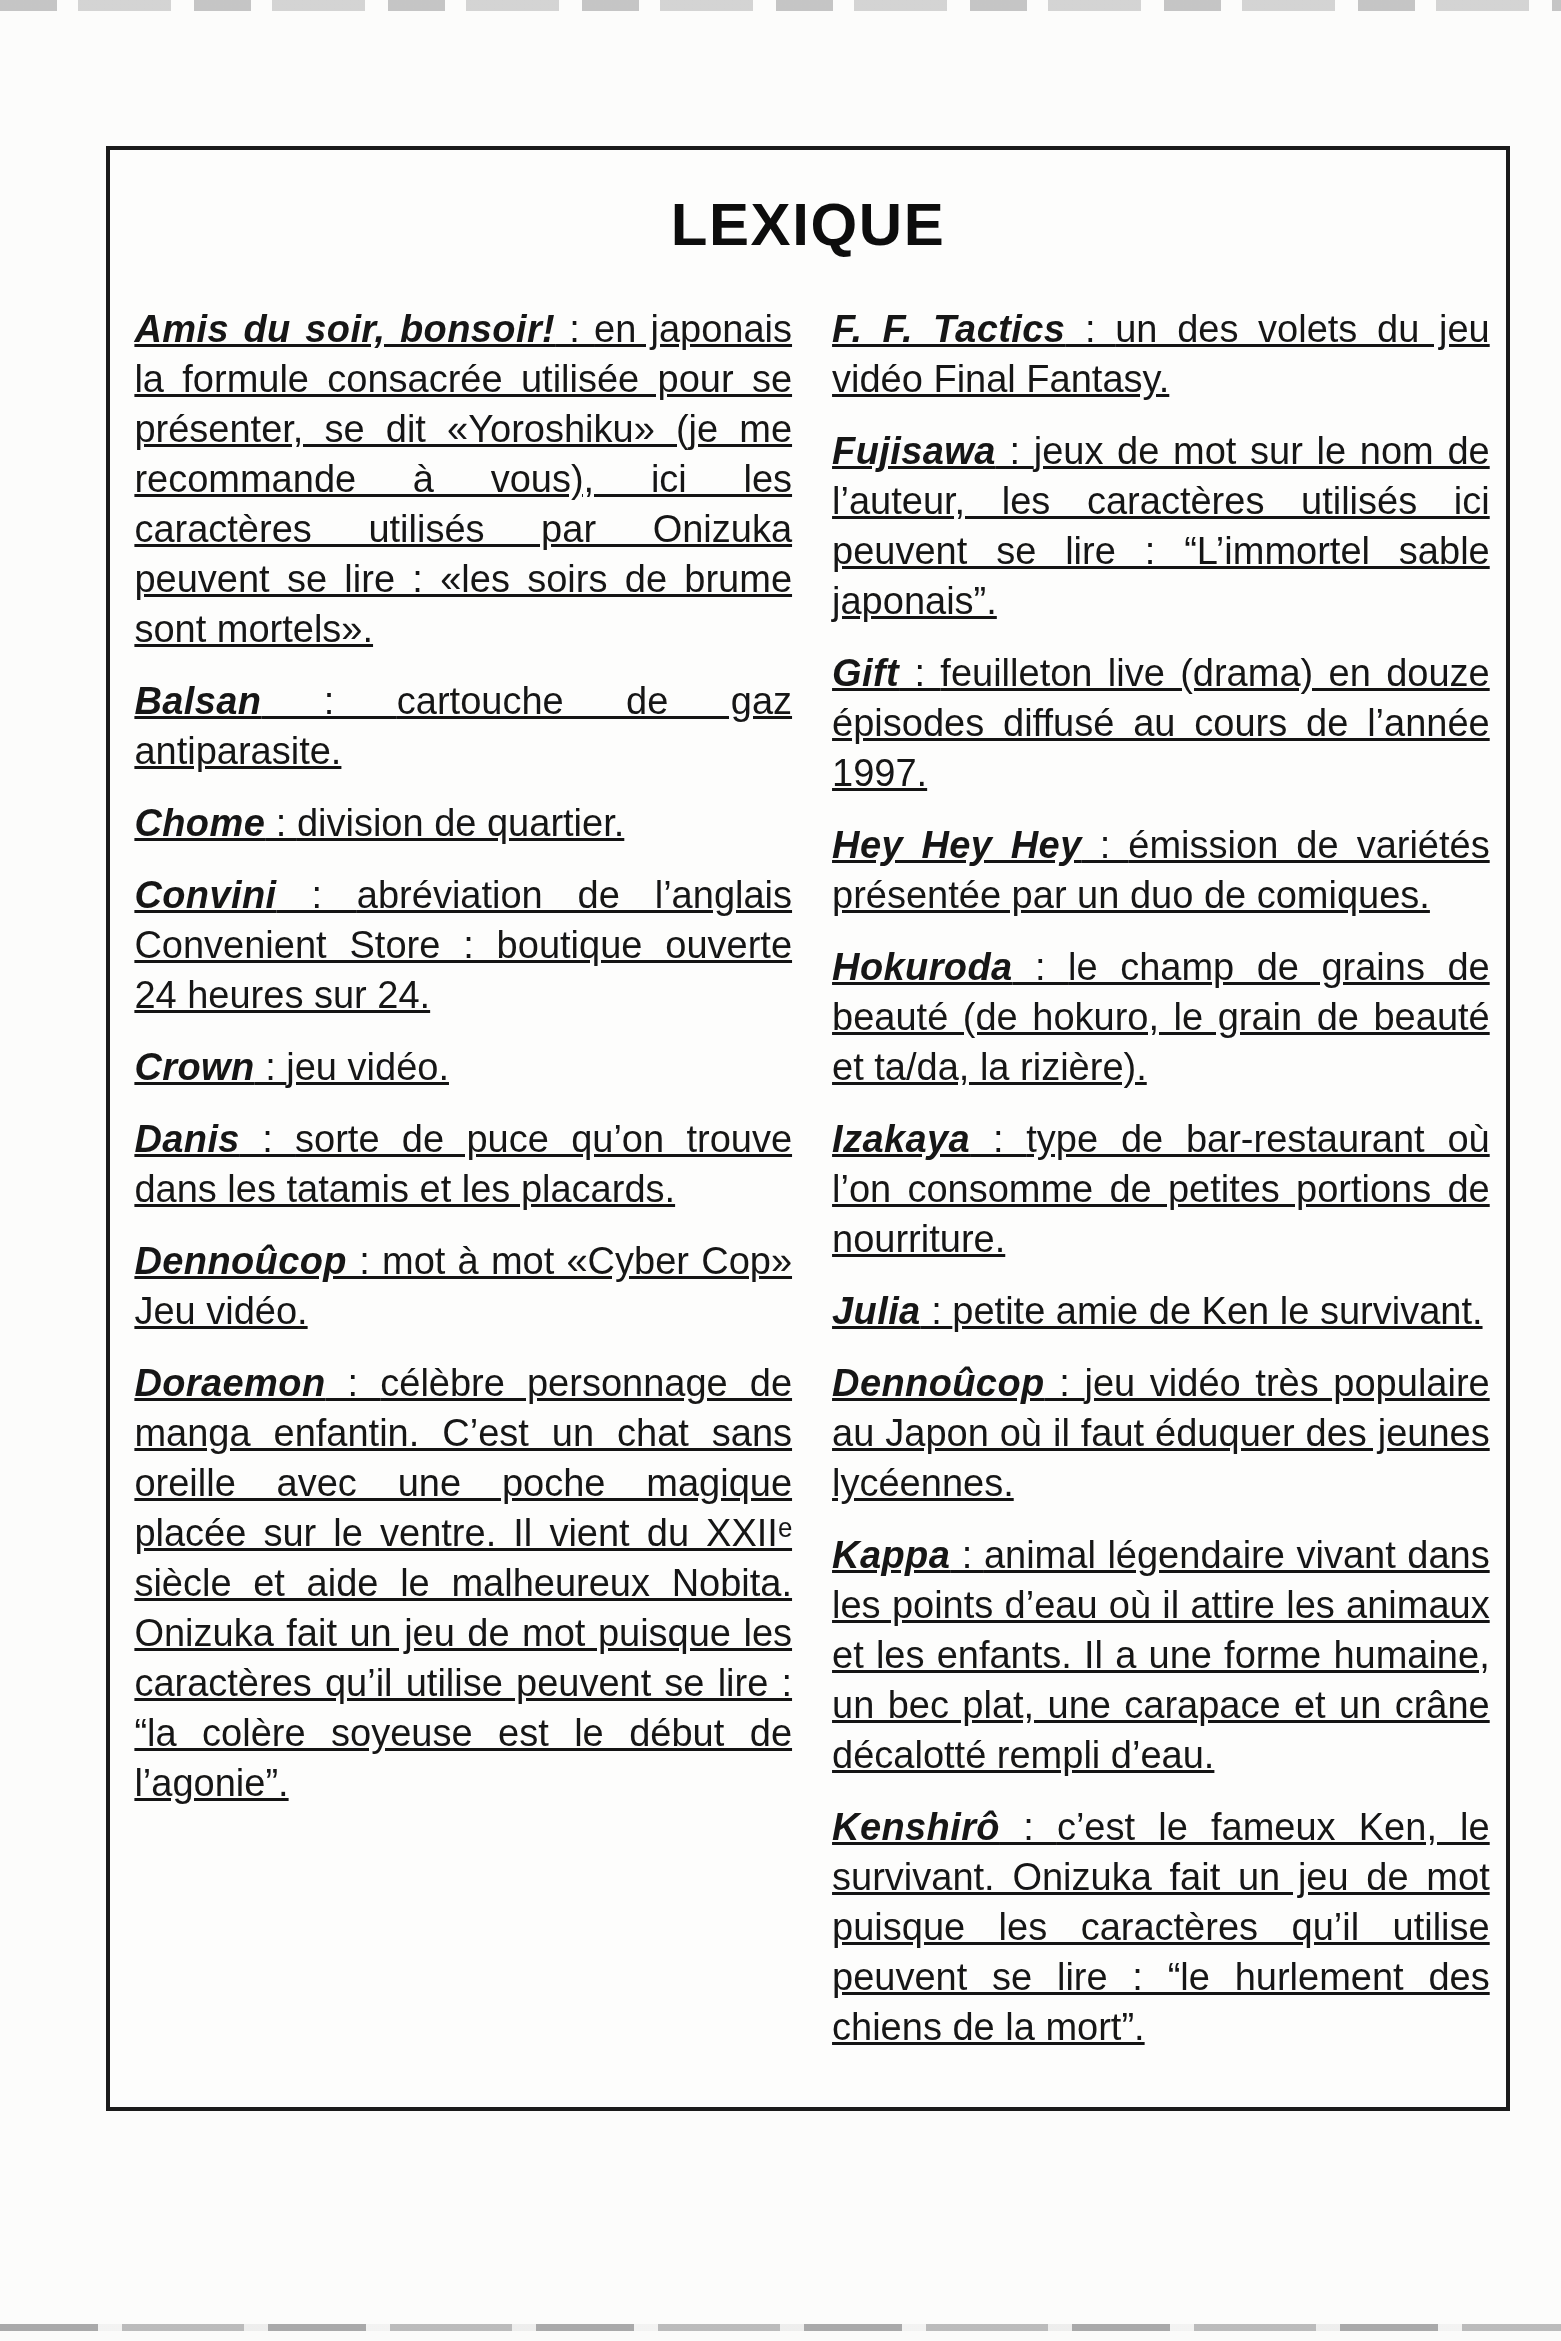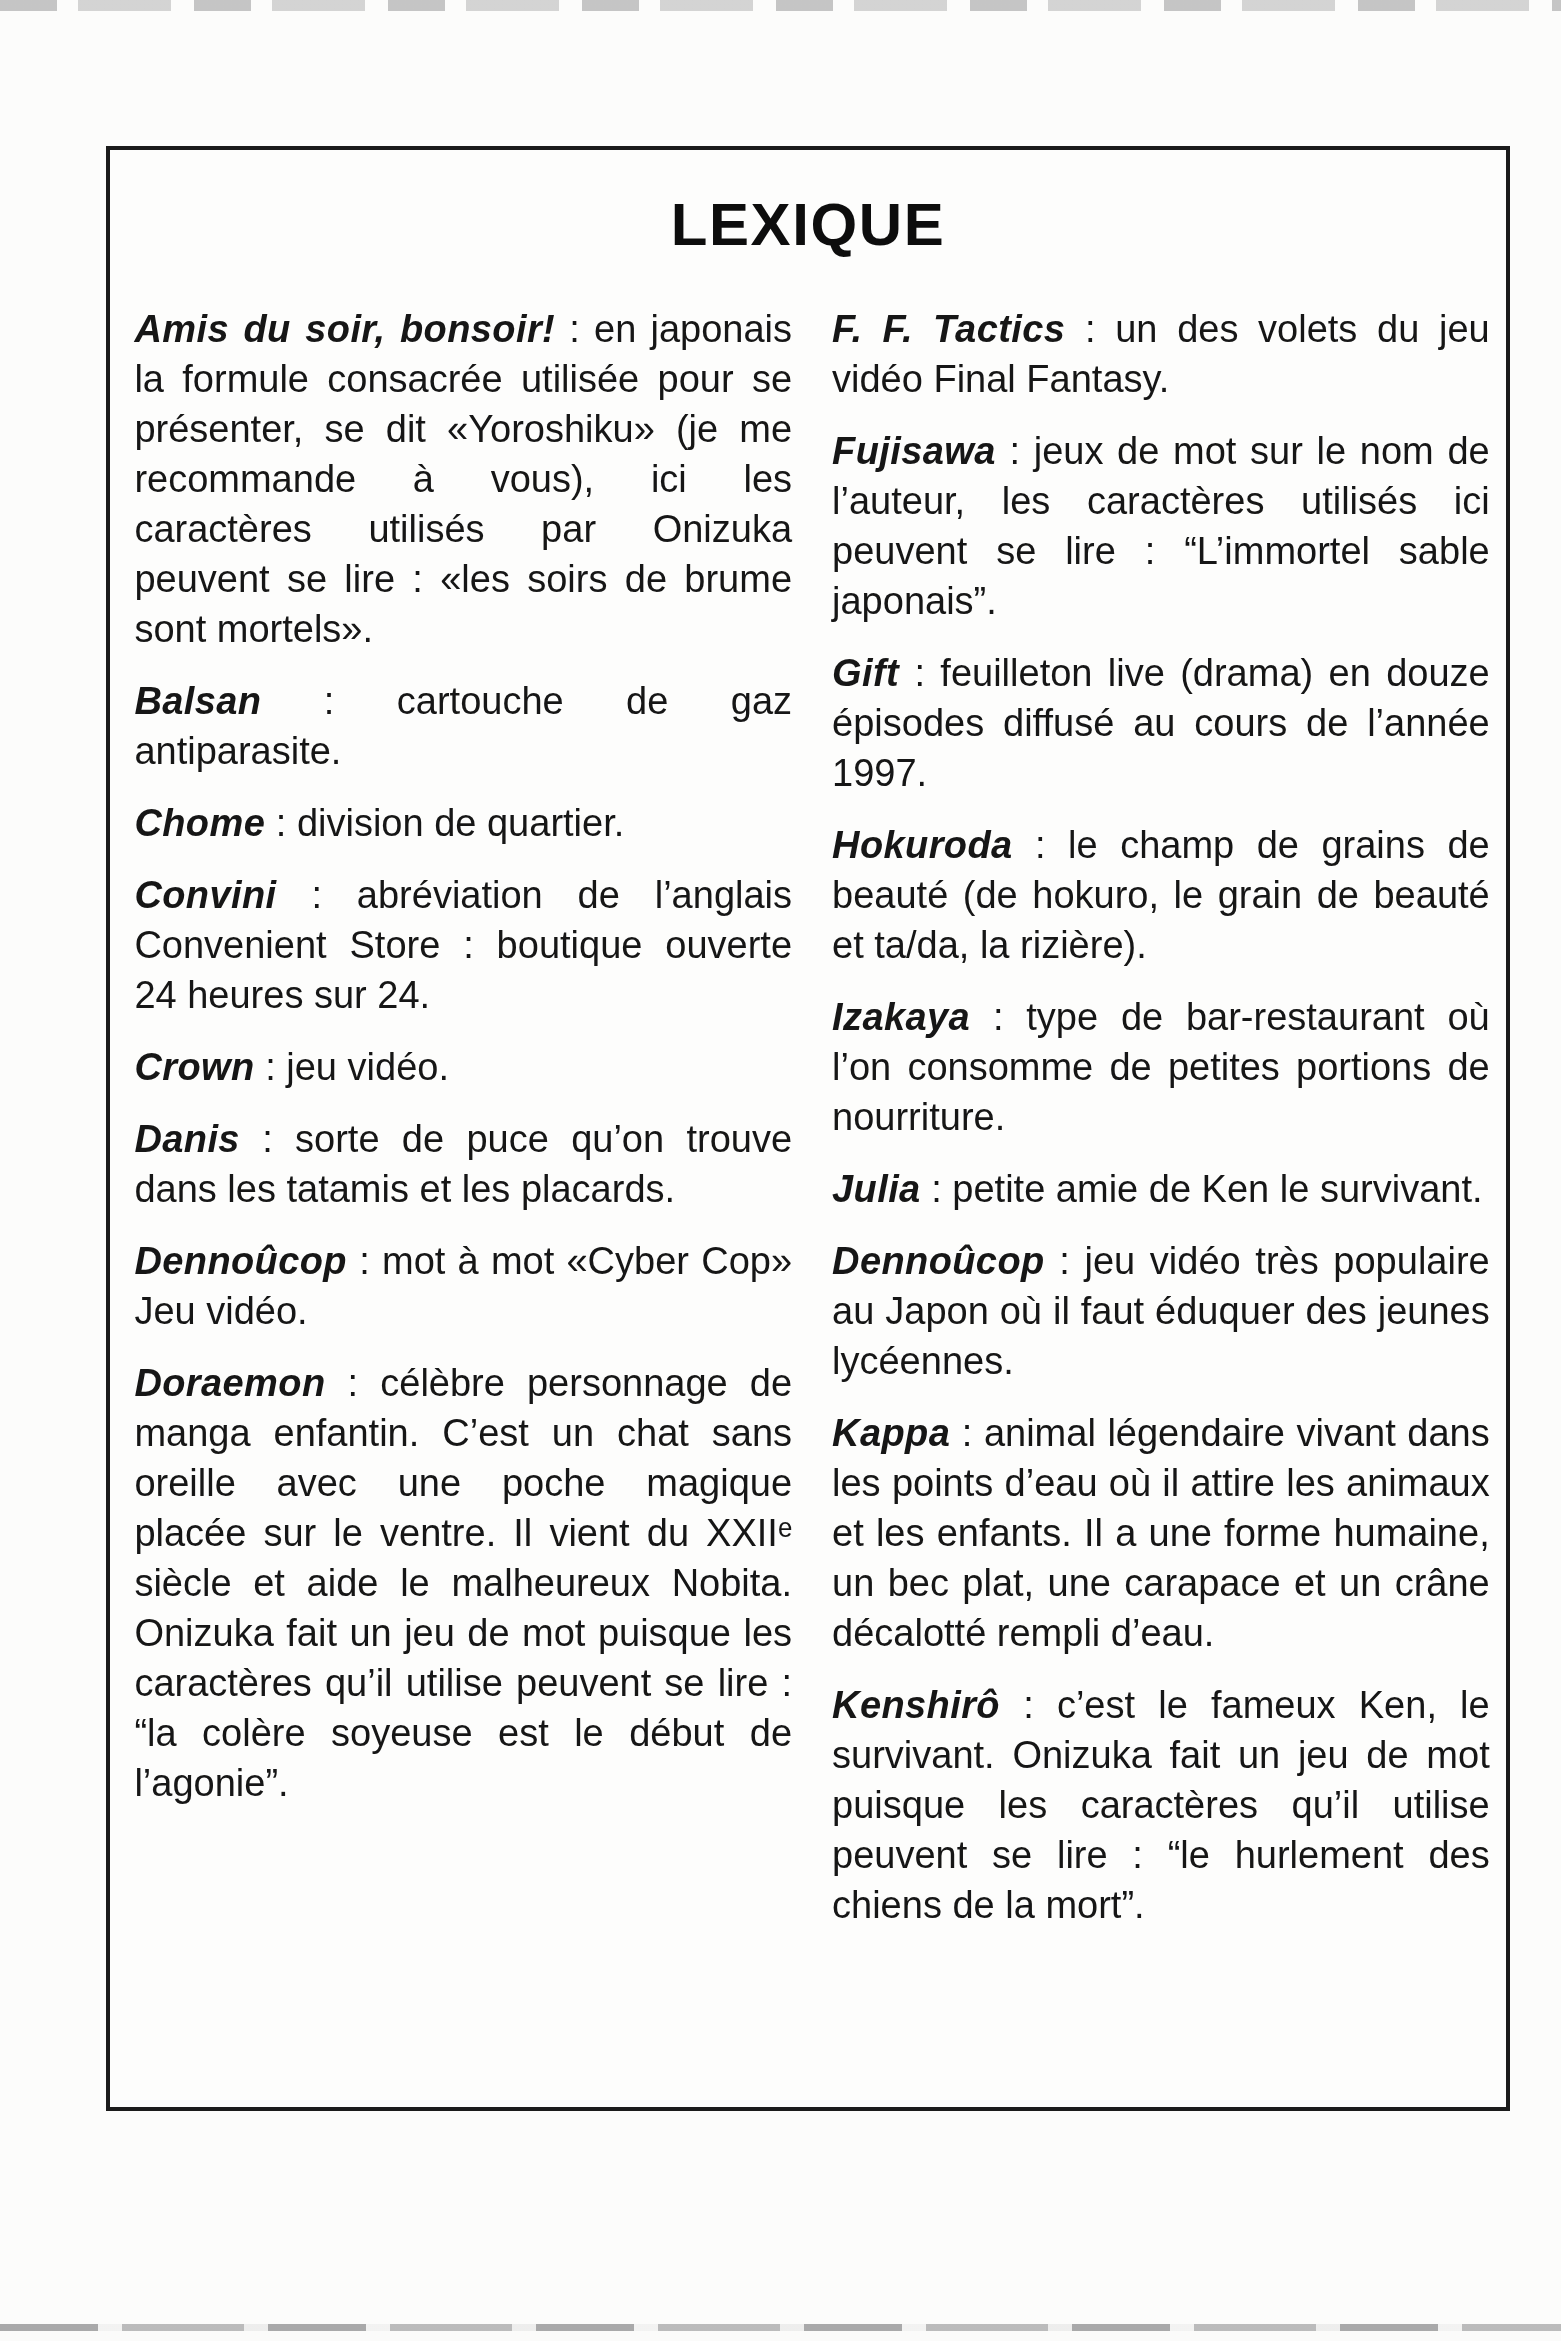--- a/index.html
+++ b/index.html
@@ -56,20 +56,21 @@
     line-height: 65px;
     font-weight: bold;
     letter-spacing: 1.6px;
     color: #0d0d0d;
   }
   .columns {
     display: flex;
     gap: 40px;
     padding: 47px 16.3px 0 24.4px;
     box-sizing: border-box;
+    text-decoration: underline;
   }
   .column {
     flex: 1 1 0;
     min-width: 0;
   }
   .entry {
     margin: 0 0 22px 0;
     font-size: 38px;
     line-height: 50px;
     text-align: justify;
@@ -98,20 +99,21 @@
           <p class="entry"><span class="term">Convini</span><span class="sep"> : </span><span class="def">abréviation de l’anglais Convenient Store : boutique ouverte 24 heures sur 24.</span></p>
           <p class="entry"><span class="term">Crown</span><span class="sep"> : </span><span class="def">jeu vidéo.</span></p>
           <p class="entry"><span class="term">Danis</span><span class="sep"> : </span><span class="def">sorte de puce qu’on trouve dans les tatamis et les placards.</span></p>
           <p class="entry"><span class="term">Dennoûcop</span><span class="sep"> : </span><span class="def">mot à mot «Cyber Cop» Jeu vidéo.</span></p>
           <p class="entry"><span class="term">Doraemon</span><span class="sep"> : </span><span class="def">célèbre personnage de manga enfantin. C’est un chat sans oreille avec une poche magique placée sur le ventre. Il vient du XXIIᵉ siècle et aide le malheureux Nobita. Onizuka fait un jeu de mot puisque les caractères qu’il utilise peuvent se lire : “la colère soyeuse est le début de l’agonie”.</span></p>
         </div>
       <div class="column" id="col-right">
           <p class="entry"><span class="term">F. F. Tactics</span><span class="sep"> : </span><span class="def">un des volets du jeu vidéo Final Fantasy.</span></p>
           <p class="entry"><span class="term">Fujisawa</span><span class="sep"> : </span><span class="def">jeux de mot sur le nom de l’auteur, les caractères utilisés ici peuvent se lire : “L’immortel sable japonais”.</span></p>
           <p class="entry"><span class="term">Gift</span><span class="sep"> : </span><span class="def">feuilleton live (drama) en douze épisodes diffusé au cours de l’année 1997.</span></p>
+          <p class="entry"><span class="term">Hey Hey Hey</span><span class="sep"> : </span><span class="def">émission de variétés présentée par un duo de comiques.</span></p>
           <p class="entry"><span class="term">Hokuroda</span><span class="sep"> : </span><span class="def">le champ de grains de beauté (de hokuro, le grain de beauté et ta/da, la rizière).</span></p>
           <p class="entry"><span class="term">Izakaya</span><span class="sep"> : </span><span class="def">type de bar-restaurant où l’on consomme de petites portions de nourriture.</span></p>
           <p class="entry"><span class="term">Julia</span><span class="sep"> : </span><span class="def">petite amie de Ken le survivant.</span></p>
           <p class="entry"><span class="term">Dennoûcop</span><span class="sep"> : </span><span class="def">jeu vidéo très populaire au Japon où il faut éduquer des jeunes lycéennes.</span></p>
           <p class="entry"><span class="term">Kappa</span><span class="sep"> : </span><span class="def">animal légendaire vivant dans les points d’eau où il attire les animaux et les enfants. Il a une forme humaine, un bec plat, une carapace et un crâne décalotté rempli d’eau.</span></p>
           <p class="entry"><span class="term">Kenshirô</span><span class="sep"> : </span><span class="def">c’est le fameux Ken, le survivant. Onizuka fait un jeu de mot puisque les caractères qu’il utilise peuvent se lire : “le hurlement des chiens de la mort”.</span></p>
         </div>
     </div>
   </div>
 

